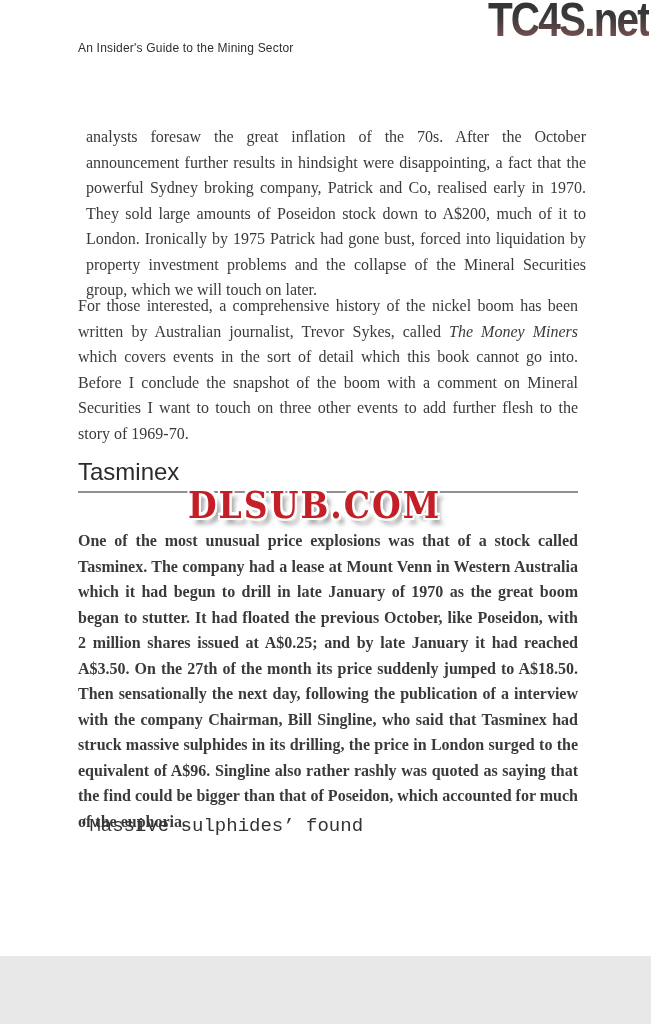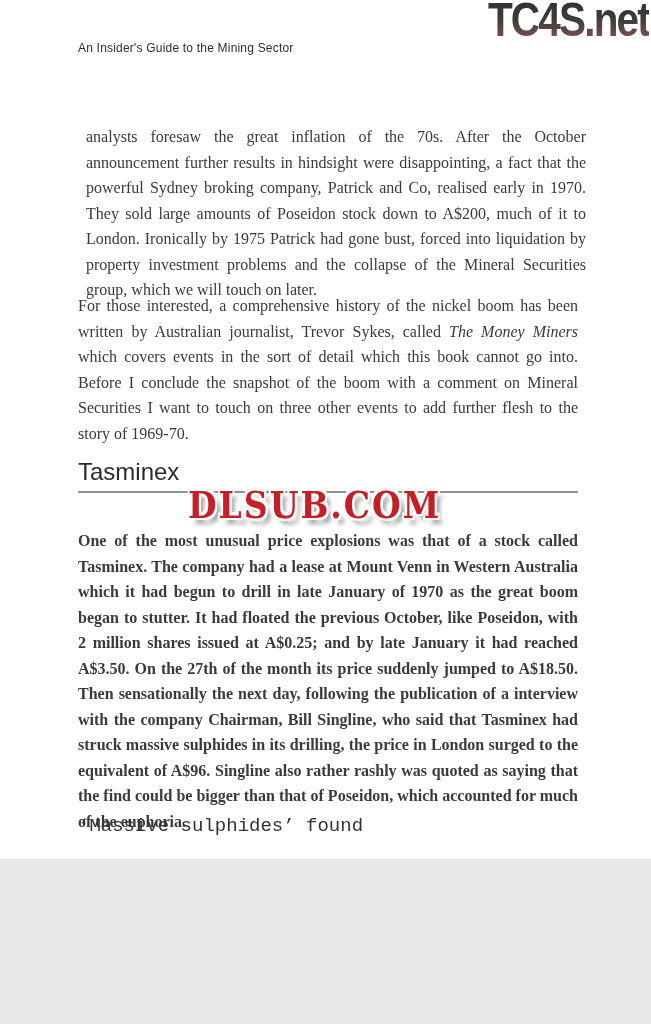--- a/index.html
+++ b/index.html
@@ -1,18 +1,18 @@
 <!DOCTYPE html>
 <html><head>
 <meta charset="utf-8">
 <style>
   html,body { margin:0; padding:0; background:#e8e8e8; }
   .page {
     position:relative;
-    width:651px; height:859px;
+    width:651px; height:956px;
     background:#ffffff;
     overflow:hidden;
     font-family:"Liberation Serif", serif;
     color:#343434;
     margin:0 auto;
   }
   .abs { position:absolute; }
 
   .book-header {
     left:78px; top:41px;

